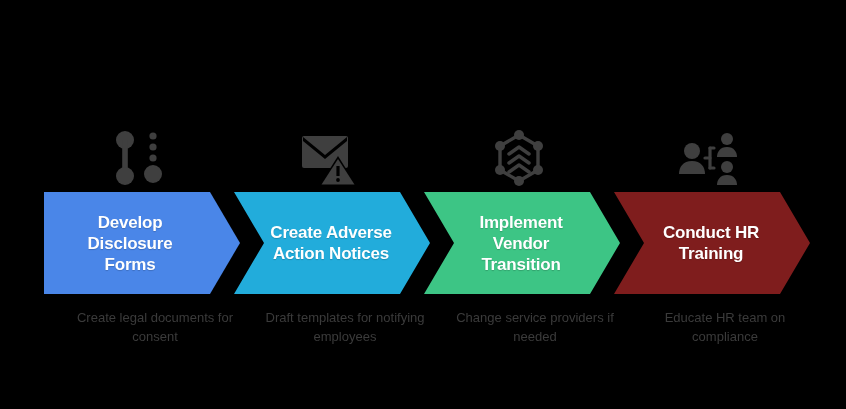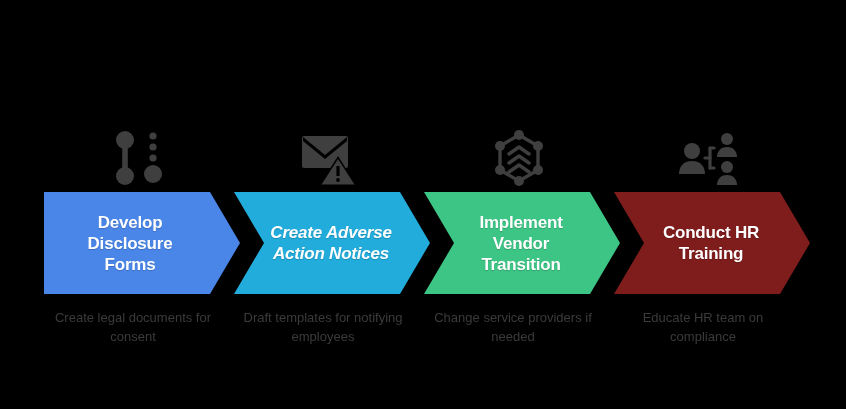--- a/index.html
+++ b/index.html
@@ -78,21 +78,20 @@
     clip-path: polygon(0 0, 166px 0, 196px 51px, 166px 102px, 0 102px);
     padding-right: 24px;
   }
   .chev-1 {
     left: 190px;
     width: 196px;
     background: #22ACDB;
     clip-path: polygon(0 0, 166px 0, 196px 51px, 166px 102px, 0 102px, 30px 51px);
     padding-left: 22px;
     padding-right: 24px;
-    font-style: italic;
   }
   .chev-2 {
     left: 380px;
     width: 196px;
     background: #3DC585;
     clip-path: polygon(0 0, 166px 0, 196px 51px, 166px 102px, 0 102px, 30px 51px);
     padding-left: 22px;
     padding-right: 24px;
   }
   .chev-3 {
@@ -100,21 +99,21 @@
     width: 196px;
     background: #7f1d1d;
     clip-path: polygon(0 0, 166px 0, 196px 51px, 166px 102px, 0 102px, 30px 51px);
     padding-left: 22px;
     padding-right: 24px;
   }
 
   
   .caption-row {
     position: absolute;
-    left: 38px;
+    left: 60px;
     top: 308px;
     width: 760px;
     display: flex;
   }
   .caption-cell {
     flex: 1 1 0;
     text-align: center;
     padding: 0 12px;
     box-sizing: border-box;
   }

